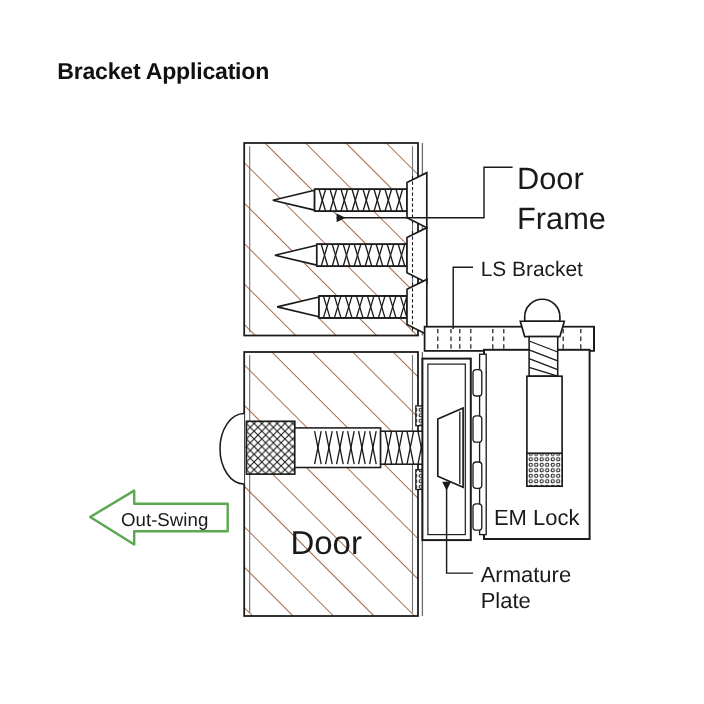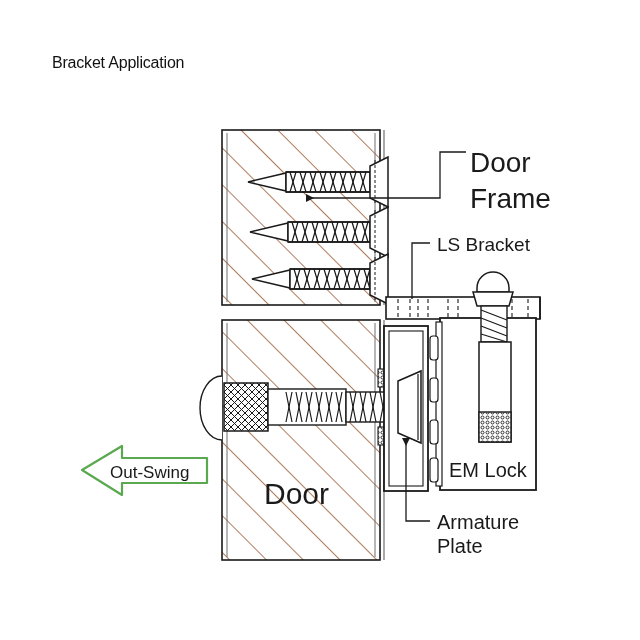--- a/index.html
+++ b/index.html
@@ -1,20 +1,20 @@
 <!DOCTYPE html>
 <html><head>
 <meta charset="utf-8">
 <style>
   html,body{margin:0;padding:0;background:#ffffff;}
   body{width:640px;height:640px;position:relative;overflow:hidden;
        font-family:"Liberation Sans",sans-serif;color:#1a1a1a;}
   #page-title{
     position:absolute;left:52px;top:54px;
-    font-size:16px;font-weight:normal;letter-spacing:-0.2px;color:#111;
+    font-size:21px;font-weight:bold;letter-spacing:-0.2px;color:#111;
   }
   #diagram{position:absolute;left:0;top:0;width:640px;height:640px;}
   .txt{font-family:"Liberation Sans",sans-serif;fill:#1a1a1a;}
 </style>
 </head>
 <body>
 
 <div id="page-title">Bracket Application</div>
 
 <svg id="diagram" viewBox="0 0 640 640">

